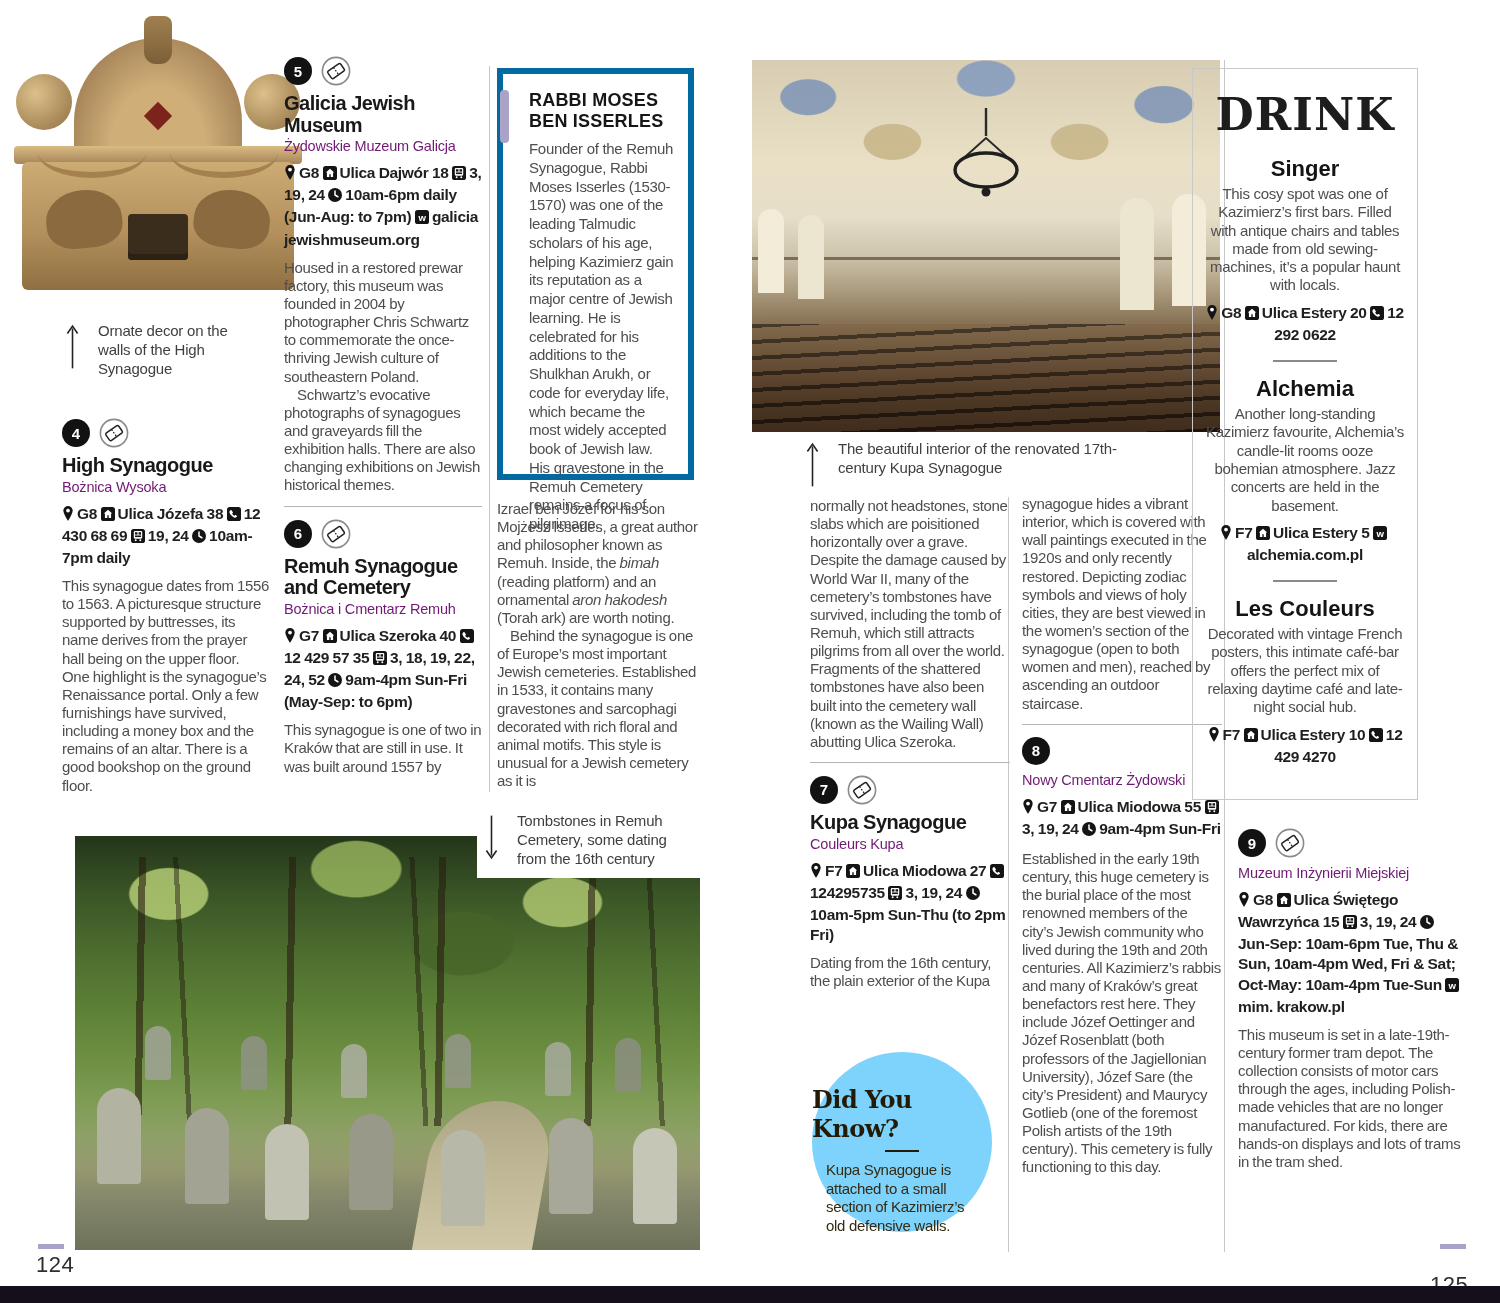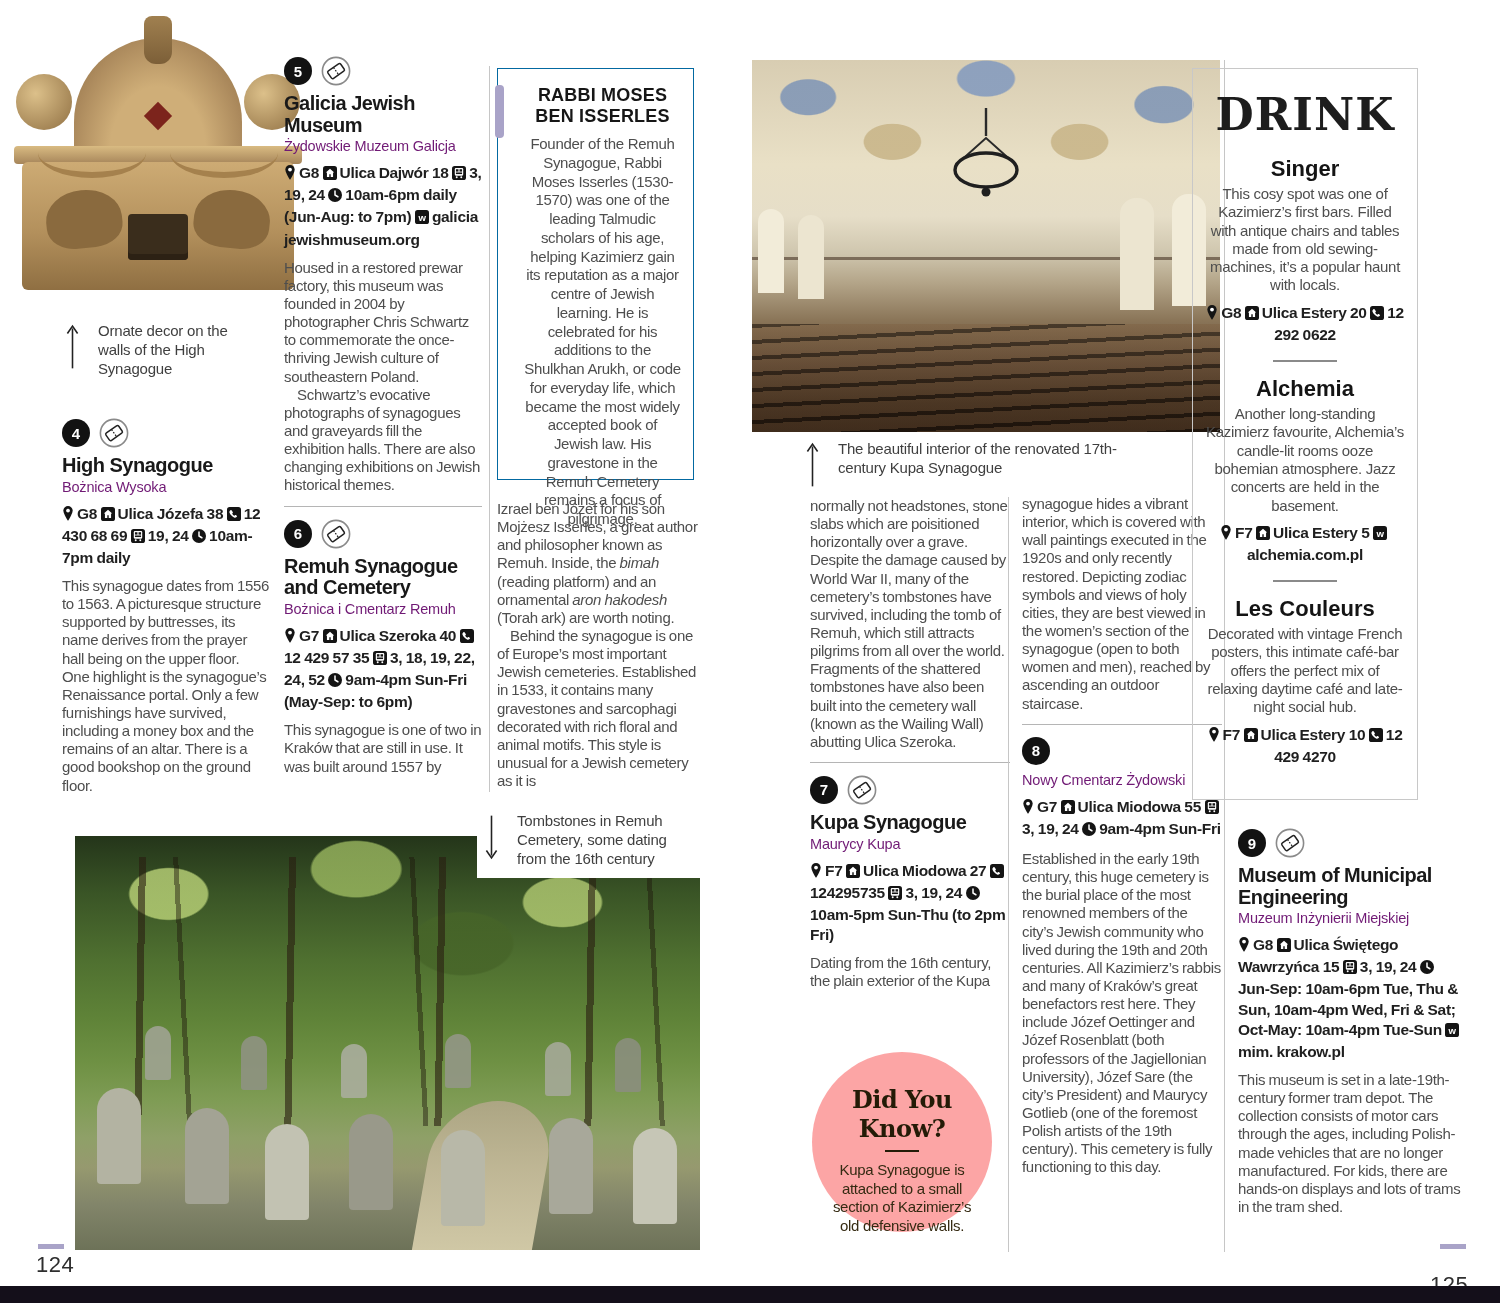--- a/index.html
+++ b/index.html
@@ -23,38 +23,38 @@
   .numbadge{width:28px;height:28px;border-radius:50%;background:#121212;color:#fff;
             font-weight:bold;font-size:15px;display:flex;align-items:center;justify-content:center;}
   .ticket{width:30px;height:30px;}
   .ticket svg{width:30px;height:30px;display:block;}
   .hr{border:0;border-top:1px solid #b5b5b5;margin:11px 0 12px;}
   
   .caption{display:flex;gap:19px;font-size:15px;line-height:1.25;color:#3f3f3f;
            letter-spacing:-0.2px;}
   .caption .arr svg{width:13px;height:50px;display:block;}
   
-  .rabbi-box{border:1px solid #0369a1;box-sizing:border-box;padding:16px 12px 10px 26px;text-align:center;}
+  .rabbi-box{border:6px solid #0369a1;box-sizing:border-box;padding:16px 12px 10px 26px;}
   .rabbi-accent{position:absolute;left:-3px;top:16px;width:9px;height:53px;
                 background:#a9a3c8;border-radius:4px;}
   .rabbi-title{font-weight:bold;color:#161616;font-size:18px;line-height:1.17;
                letter-spacing:0.2px;margin:0 0 8px;}
   .rabbi-text{font-size:15px;line-height:1.25;color:#4e4e4e;letter-spacing:-0.3px;}
   
   .drink-box{border:1px solid #c8c8c8;box-sizing:border-box;text-align:center;
              padding:20px 12px 10px;}
   .drink-title{font-family:"DejaVu Serif",serif;font-weight:800;font-size:44px;
                letter-spacing:1px;color:#1d1d1d;margin:0 0 16px;}
   .drink-name{font-weight:bold;font-size:22px;color:#141414;margin:0 0 3px;}
   .drink-text{font-size:15px;line-height:1.22;color:#4e4e4e;letter-spacing:-0.3px;
               margin:0 0 8px;}
   .drink-info{text-align:center;margin-bottom:2px;}
   .drink-sep{width:64px;border:0;border-top:2px solid #8a8a8a;margin:15px auto 14px;}
   
-  .dyk{border-radius:50%;background:#fca5a5;text-align:center;box-sizing:border-box;
+  .dyk{border-radius:50%;background:#7dd3fc;box-sizing:border-box;
        padding-top:33px;}
   .dyk-title{font-family:"DejaVu Serif",serif;font-weight:800;font-size:24px;
              color:#241b07;margin:0 0 7px;letter-spacing:-0.5px;}
   .dyk-dash{width:34px;border:0;border-top:2px solid #241b07;margin:0 auto 9px;}
   .dyk-text{width:152px;margin:0 auto;font-size:15px;line-height:1.24;color:#352a12;
             letter-spacing:-0.3px;font-weight:500;}
   
   .vrule{width:1px;background:#c6c6c6;}
   .pnum{font-size:22px;color:#2e2e2e;letter-spacing:0.5px;}
   .pnum-dash{width:26px;height:5px;background:#a9a3c8;}
@@ -337,21 +337,21 @@
             <svg viewBox="0 0 30 30">
               <circle cx="15" cy="15" r="13.6" fill="none" stroke="#8a8a8a" stroke-width="1.6"></circle>
               <g transform="rotate(-35 15 15)">
                 <rect x="7.2" y="10.6" width="15.6" height="9" rx="1.6" fill="none" stroke="#222" stroke-width="1.5"></rect>
                 <line x1="15" y1="10.6" x2="15" y2="19.6" stroke="#222" stroke-width="1.2" stroke-dasharray="1.7 1.5"></line>
               </g>
             </svg>
           </span>
       </div>
       <h3 class="entry-title">Kupa Synagogue</h3>
-      <div class="entry-sub">Maurycy Kupa</div>
+      <div class="entry-sub">Couleurs Kupa</div>
       <div class="info"><span class="seg"><span class="ic pin"><svg viewBox="0 0 16 20">
                 <path fill="#141414" d="M8 0C4.5 0 1.8 2.7 1.8 6.1 1.8 10.7 8 20 8 20s6.2-9.3 6.2-13.9C14.2 2.7 11.5 0 8 0z"></path>
                 <circle cx="8" cy="6" r="2.5" fill="#fff"></circle>
               </svg></span>F7</span> <span class="seg"><span class="ic house"><svg viewBox="0 0 16 16">
                 <rect width="16" height="16" rx="3" fill="#141414"></rect>
                 <path d="M8 3 3.2 7.4h1.3v5.2h2.7V9.5h1.6v3.1h2.7V7.4h1.3z" fill="#fff"></path>
               </svg></span>Ulica Miodowa 27</span> <span class="seg"><span class="ic phone"><svg viewBox="0 0 16 16">
                 <rect width="16" height="16" rx="3" fill="#141414"></rect>
                 <path fill="#fff" d="M11.9 10.7 10.3 9.4c-.4-.3-.9-.2-1.2.1l-.6.6C7.3 9.5 6.4 8.6 5.9 7.4l.6-.6c.3-.3.4-.8.1-1.2L5.3 4c-.3-.5-1-.6-1.4-.2l-.7.7c-.5.5-.7 1.2-.4 1.9 1 2.7 3.1 4.8 5.8 5.8.7.3 1.4.1 1.9-.4l.7-.7c.4-.4.3-1.1-.3-1.4z"></path>
               </svg></span>124295735</span> <span class="seg"><span class="ic tram"><svg viewBox="0 0 16 16">
@@ -473,21 +473,20 @@
       <span class="ticket">
           <svg viewBox="0 0 30 30">
             <circle cx="15" cy="15" r="13.6" fill="none" stroke="#8a8a8a" stroke-width="1.6"></circle>
             <g transform="rotate(-35 15 15)">
               <rect x="7.2" y="10.6" width="15.6" height="9" rx="1.6" fill="none" stroke="#222" stroke-width="1.5"></rect>
               <line x1="15" y1="10.6" x2="15" y2="19.6" stroke="#222" stroke-width="1.2" stroke-dasharray="1.7 1.5"></line>
             </g>
           </svg>
         </span>
     </div>
-    <h3 class="entry-title">Museum of Municipal Engineering</h3>
     <div class="entry-sub">Muzeum Inżynierii Miejskiej</div>
     <div class="info"><span class="seg"><span class="ic pin"><svg viewBox="0 0 16 20">
               <path fill="#141414" d="M8 0C4.5 0 1.8 2.7 1.8 6.1 1.8 10.7 8 20 8 20s6.2-9.3 6.2-13.9C14.2 2.7 11.5 0 8 0z"></path>
               <circle cx="8" cy="6" r="2.5" fill="#fff"></circle>
             </svg></span>G8</span> <span class="seg"><span class="ic house"><svg viewBox="0 0 16 16">
               <rect width="16" height="16" rx="3" fill="#141414"></rect>
               <path d="M8 3 3.2 7.4h1.3v5.2h2.7V9.5h1.6v3.1h2.7V7.4h1.3z" fill="#fff"></path>
             </svg></span>Ulica Świętego Wawrzyńca 15</span> <span class="seg"><span class="ic tram"><svg viewBox="0 0 16 16">
               <rect width="16" height="16" rx="3" fill="#141414"></rect>
               <rect x="3.2" y="2.4" width="9.6" height="8.6" rx="1.2" fill="#fff"></rect>

